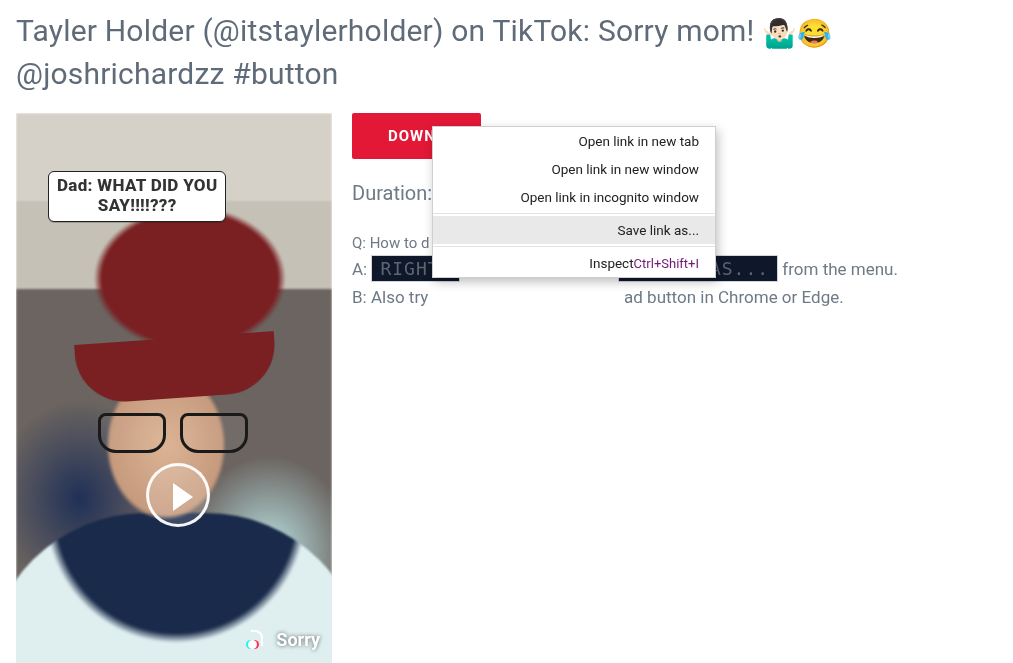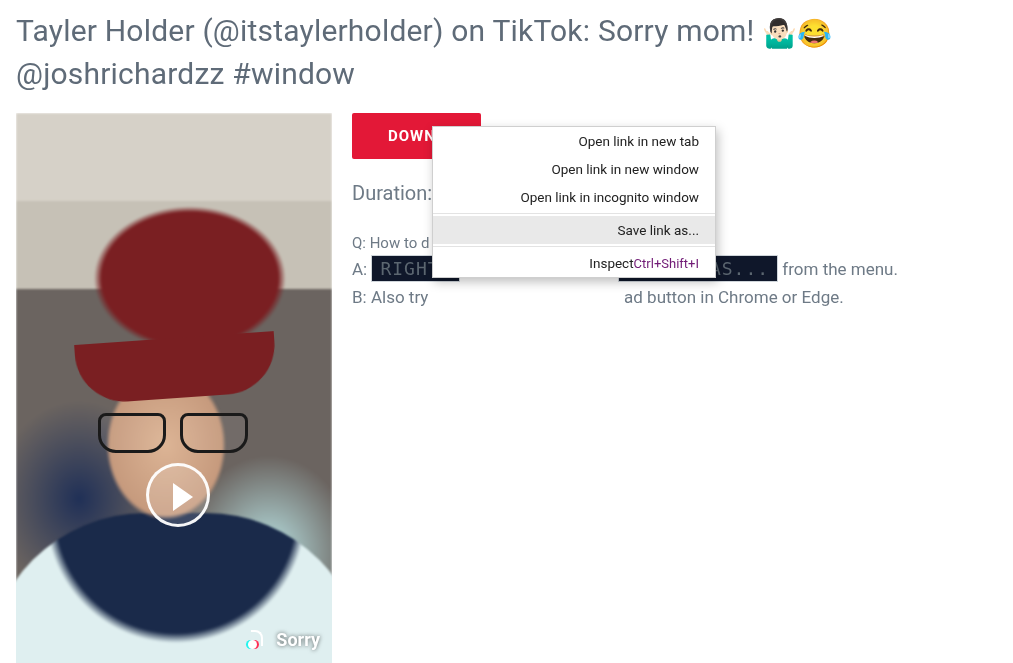--- a/index.html
+++ b/index.html
@@ -169,30 +169,34 @@
   }
   .ctxmenu hr{
     border:none; border-top:1px solid #e3e3e3; margin:2px 0;
   }
   .ctxmenu .shortcut{ color:#701a75; font-size:13px; }
 </style>
 </head>
 <body>
 
 <div class="title">
-  <span>Tayler Holder (@itstaylerholder) on TikTok: Sorry mom! </span><span class="emoji">🤷🏻‍♂️</span><span class="emoji">😂</span><span> @joshrichardzz #window</span>
+  <span>Tayler Holder (@itstaylerholder) on TikTok: Sorry mom! </span><span class="emoji">🤷🏻‍♂️</span><span class="emoji">😂</span><span> @joshrichardzz #button</span>
 </div>
 
 <div class="content">
   <div class="thumb-wrap">
     <div class="thumb-bg"></div>
     <div class="hoodie"></div>
     <div class="face"></div>
     <div class="capbrim"></div>
     <div class="glasses"></div>
+    <div class="caption-box">
+      <span>Dad: WHAT DID YOU</span>
+      <span class="l2">SAY!!!!???</span>
+    </div>
     <div class="play-btn"></div>
     <div class="tiktok-wm">
       <span class="note-ico"></span>
       <span>Sorry</span>
     </div>
   </div>
 
   <div class="right">
     <span class="dl-btn">DOWNL</span>
 

